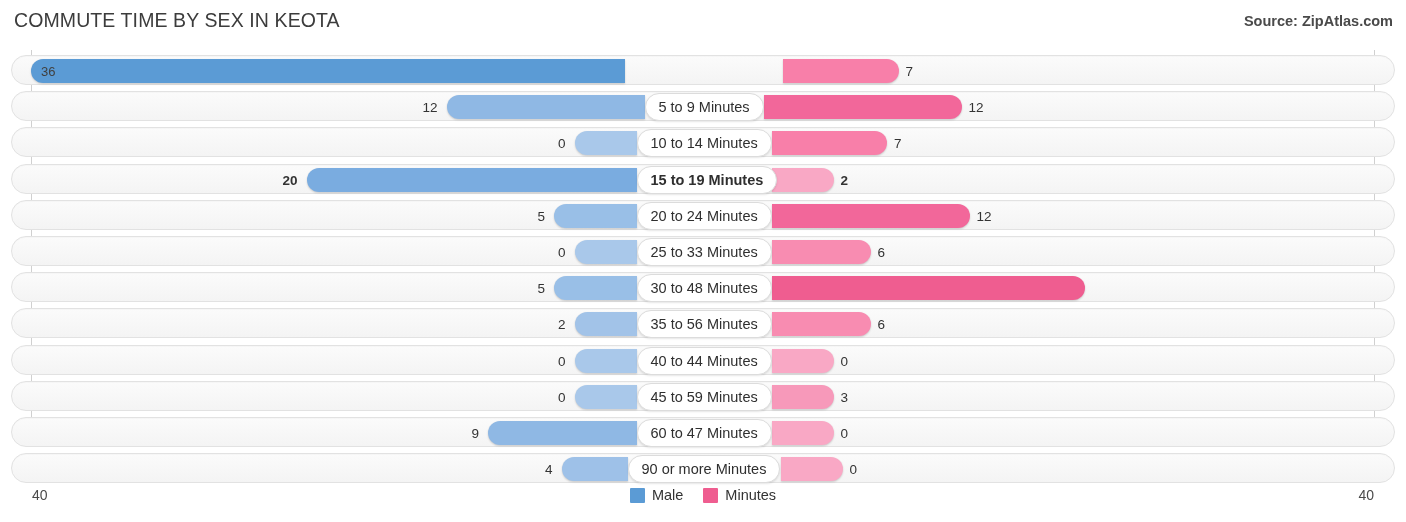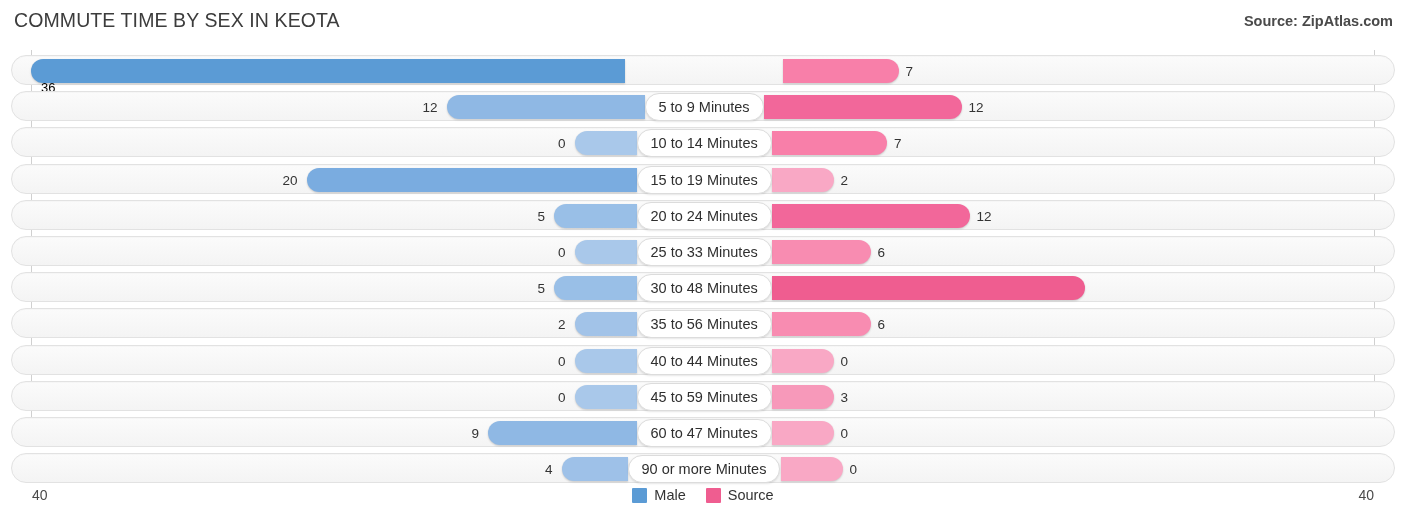--- a/index.html
+++ b/index.html
@@ -80,24 +80,23 @@
     box-shadow: 0 1px 2px rgba(0,0,0,0.18);
   }
   .bar.male   { border-radius: 12px 0 0 12px; }
   .bar.female { border-radius: 0 12px 12px 0; }
 
   .bar-inner-value {
     position: absolute;
     left: 10px;
     top: 50%;
     transform: translateY(-50%);
-    color: #000000;
+    color: #404040;
     font-size: 13px;
     white-space: nowrap;
-    margin-top: 16px;
   }
 
   .val {
     position: absolute;
     top: 50%;
     transform: translateY(-50%);
     font-size: 13.5px;
     color: #333;
     white-space: nowrap;
   }
@@ -188,21 +187,21 @@
         <div class="val right" style="left: 956.5px; top: 15px;">12</div>
         <div class="pill" style="left: 632.5px;">5 to 9 Minutes</div>
       </div>
       <div class="row" style="top: 77.4px;">
         <div class="bar male" style="left: 562.5px; width: 62px; background: rgb(169, 200, 234);"></div>
         <div class="bar female" style="left: 759.5px; width: 115.5px; background: rgb(248, 127, 169);"></div>
         <div class="val left" style="right: 828.5px; top: 15px;">0</div>
         <div class="val right" style="left: 882px; top: 15px;">7</div>
         <div class="pill" style="left: 624.5px;">10 to 14 Minutes</div>
       </div>
-      <div class="row" style="top: 113.6px;">
+      <div class="row" style="top: 113.6px; font-weight: bold;">
         <div class="bar male" style="left: 294.5px; width: 330px; background: rgb(122, 172, 224);"></div>
         <div class="bar female" style="left: 759.5px; width: 62px; background: rgb(249, 168, 197);"></div>
         <div class="val left" style="right: 1096.5px; top: 15px;">20</div>
         <div class="val right" style="left: 828.5px; top: 15px;">2</div>
         <div class="pill" style="left: 624.5px;">15 to 19 Minutes</div>
       </div>
       <div class="row" style="top: 149.8px;">
         <div class="bar male" style="left: 542px; width: 82.5px; background: rgb(153, 191, 231);"></div>
         <div class="bar female" style="left: 759.5px; width: 198px; background: rgb(242, 103, 154);"></div>
         <div class="val left" style="right: 849px; top: 15px;">5</div>
@@ -264,16 +263,16 @@
 <div id="footer">
   <div class="axis-tick" id="tick-left">40</div>
   <div class="axis-tick" id="tick-right">40</div>
   <div id="legend">
       <div class="legend-item">
         <span class="legend-swatch" style="background: rgb(91, 155, 213);"></span>
         <span class="legend-text">Male</span>
       </div>
       <div class="legend-item">
         <span class="legend-swatch" style="background: rgb(239, 93, 144);"></span>
-        <span class="legend-text">Source</span>
+        <span class="legend-text">Minutes</span>
       </div>
     </div>
 </div>
 
 </body></html>

